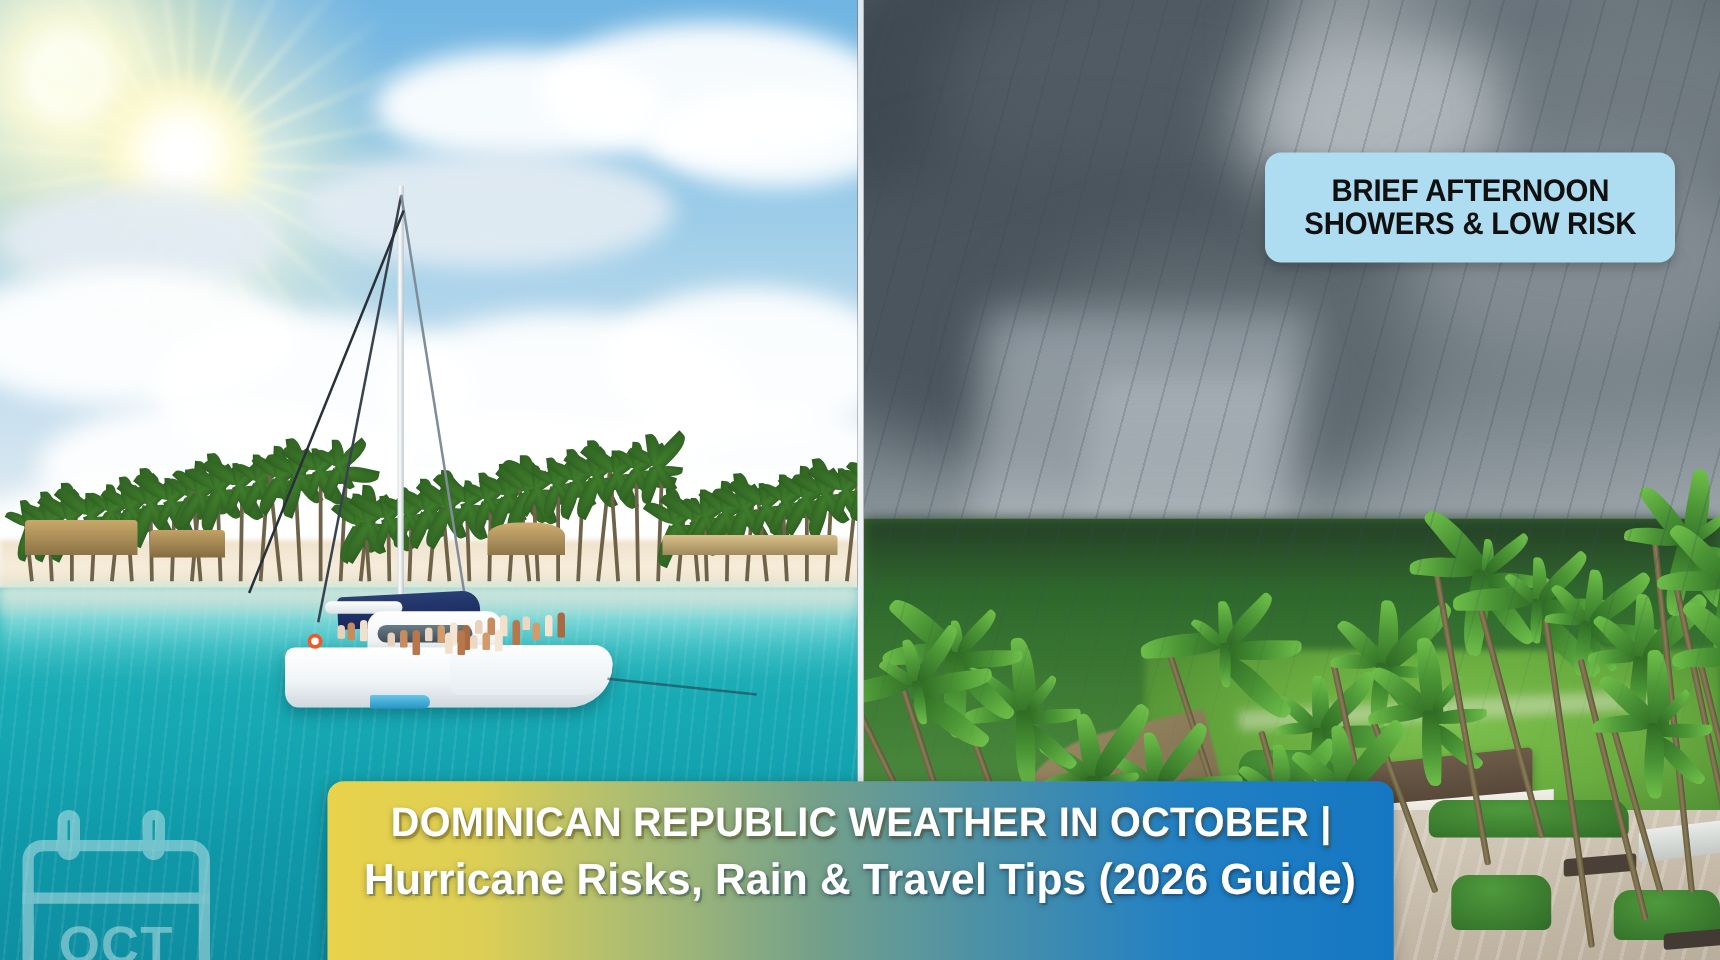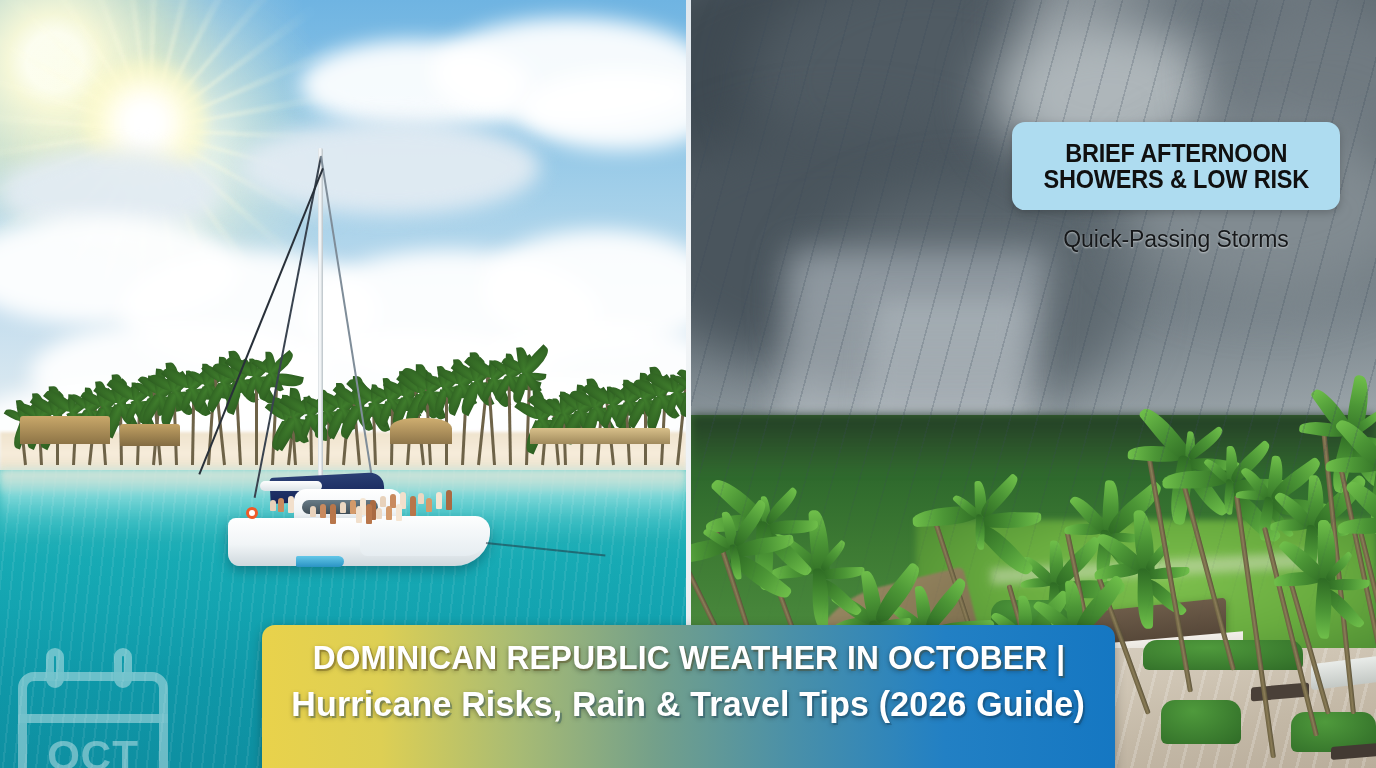--- a/index.html
+++ b/index.html
@@ -898,21 +898,20 @@
 
 
   <div class="badge" id="badge-rain">
     <div class="badge-text">
       <span>BRIEF AFTERNOON</span><br>
       <span>SHOWERS &amp; LOW RISK</span>
     </div>
   </div>
 
   <div class="stat-block" id="stats-rain">
-    <span class="stat-line">Quick-Passing Storms</span>
   </div>
 
   <div class="calendar-wm">
     <div class="cal-ring" style="left:36px;"></div>
     <div class="cal-ring" style="left:104px;"></div>
     <div class="cal-body"></div>
     <div class="cal-bar"></div>
     <div class="cal-label">OCT</div>
   </div>
 

